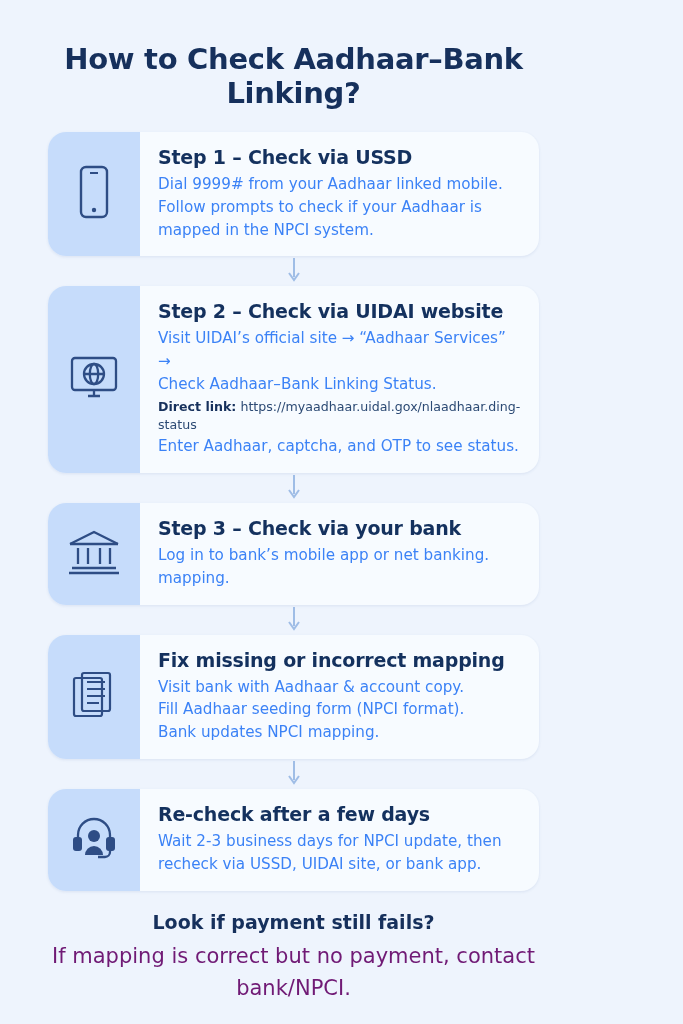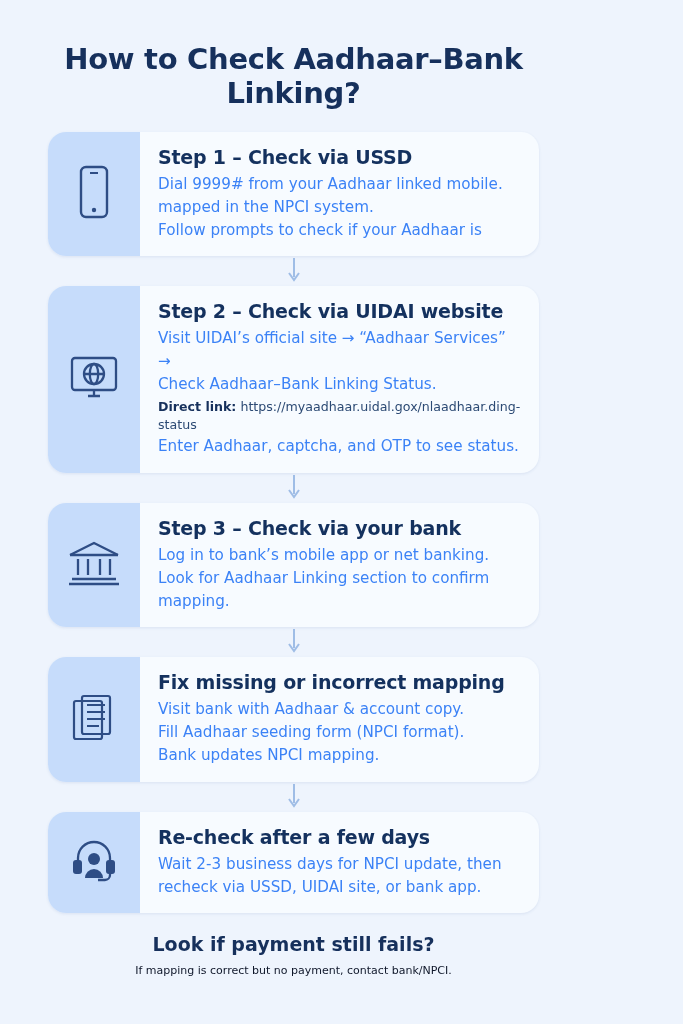--- a/index.html
+++ b/index.html
@@ -87,23 +87,23 @@
     text-align: center;
     margin-top: 20px;
   }
   .footer-title {
     font-size: 19px;
     font-weight: bold;
     color: #16305c;
     margin-bottom: 7px;
   }
   .footer-line {
-    font-size: 11px;
+    font-size: 21px;
     line-height: 1.55;
-    color: #0f172a;
+    color: #701a75;
   }
   svg { overflow: visible; }
 </style>
 </head>
 <body>
 
 <div class="page">
 
   <div class="title">How to Check Aadhaar–Bank Linking?</div>
 
@@ -115,22 +115,22 @@
           <svg width="34" height="56" viewBox="0 0 34 56" fill="none" stroke="#2e4d85" stroke-width="2.4">
             <rect x="4" y="3" width="26" height="50" rx="5"></rect>
             <line x1="13" y1="9" x2="21" y2="9" stroke-width="2"></line>
             <circle cx="17" cy="46" r="2.2" fill="#2e4d85" stroke="none"></circle>
           </svg>
         </span>
       </div>
       <div class="card-body">
         <div class="card-title">Step 1 – Check via USSD</div>
         <p class="card-line">Dial 9999# from your Aadhaar linked mobile.</p>
+        <p class="card-line">Follow prompts to check if your Aadhaar is</p>
         <p class="card-line">mapped in the NPCI system.</p>
-        <p class="card-line">Follow prompts to check if your Aadhaar is</p>
       </div>
     </div>
 
     <div class="arrow">
       <svg width="16" height="26" viewBox="0 0 16 26" fill="none" stroke="#9fbde6" stroke-width="2">
         <line x1="8" y1="0" x2="8" y2="19"></line>
         <polyline points="3,15 8,22 13,15"></polyline>
       </svg>
     </div>
 
@@ -177,21 +177,20 @@
             <line x1="33" y1="19" x2="33" y2="35"></line>
             <line x1="43" y1="19" x2="43" y2="35"></line>
             <line x1="5" y1="39" x2="49" y2="39"></line>
             <line x1="2" y1="44" x2="52" y2="44"></line>
           </svg>
         </span>
       </div>
       <div class="card-body">
         <div class="card-title">Step 3 – Check via your bank</div>
         <p class="card-line">Log in to bank’s mobile app or net banking.</p>
-        <p class="card-line">Look for Aadhaar Linking section to confirm</p>
         <p class="card-line">mapping.</p>
       </div>
     </div>
 
     <div class="arrow">
       <svg width="16" height="26" viewBox="0 0 16 26" fill="none" stroke="#9fbde6" stroke-width="2">
         <line x1="8" y1="0" x2="8" y2="19"></line>
         <polyline points="3,15 8,22 13,15"></polyline>
       </svg>
     </div>

